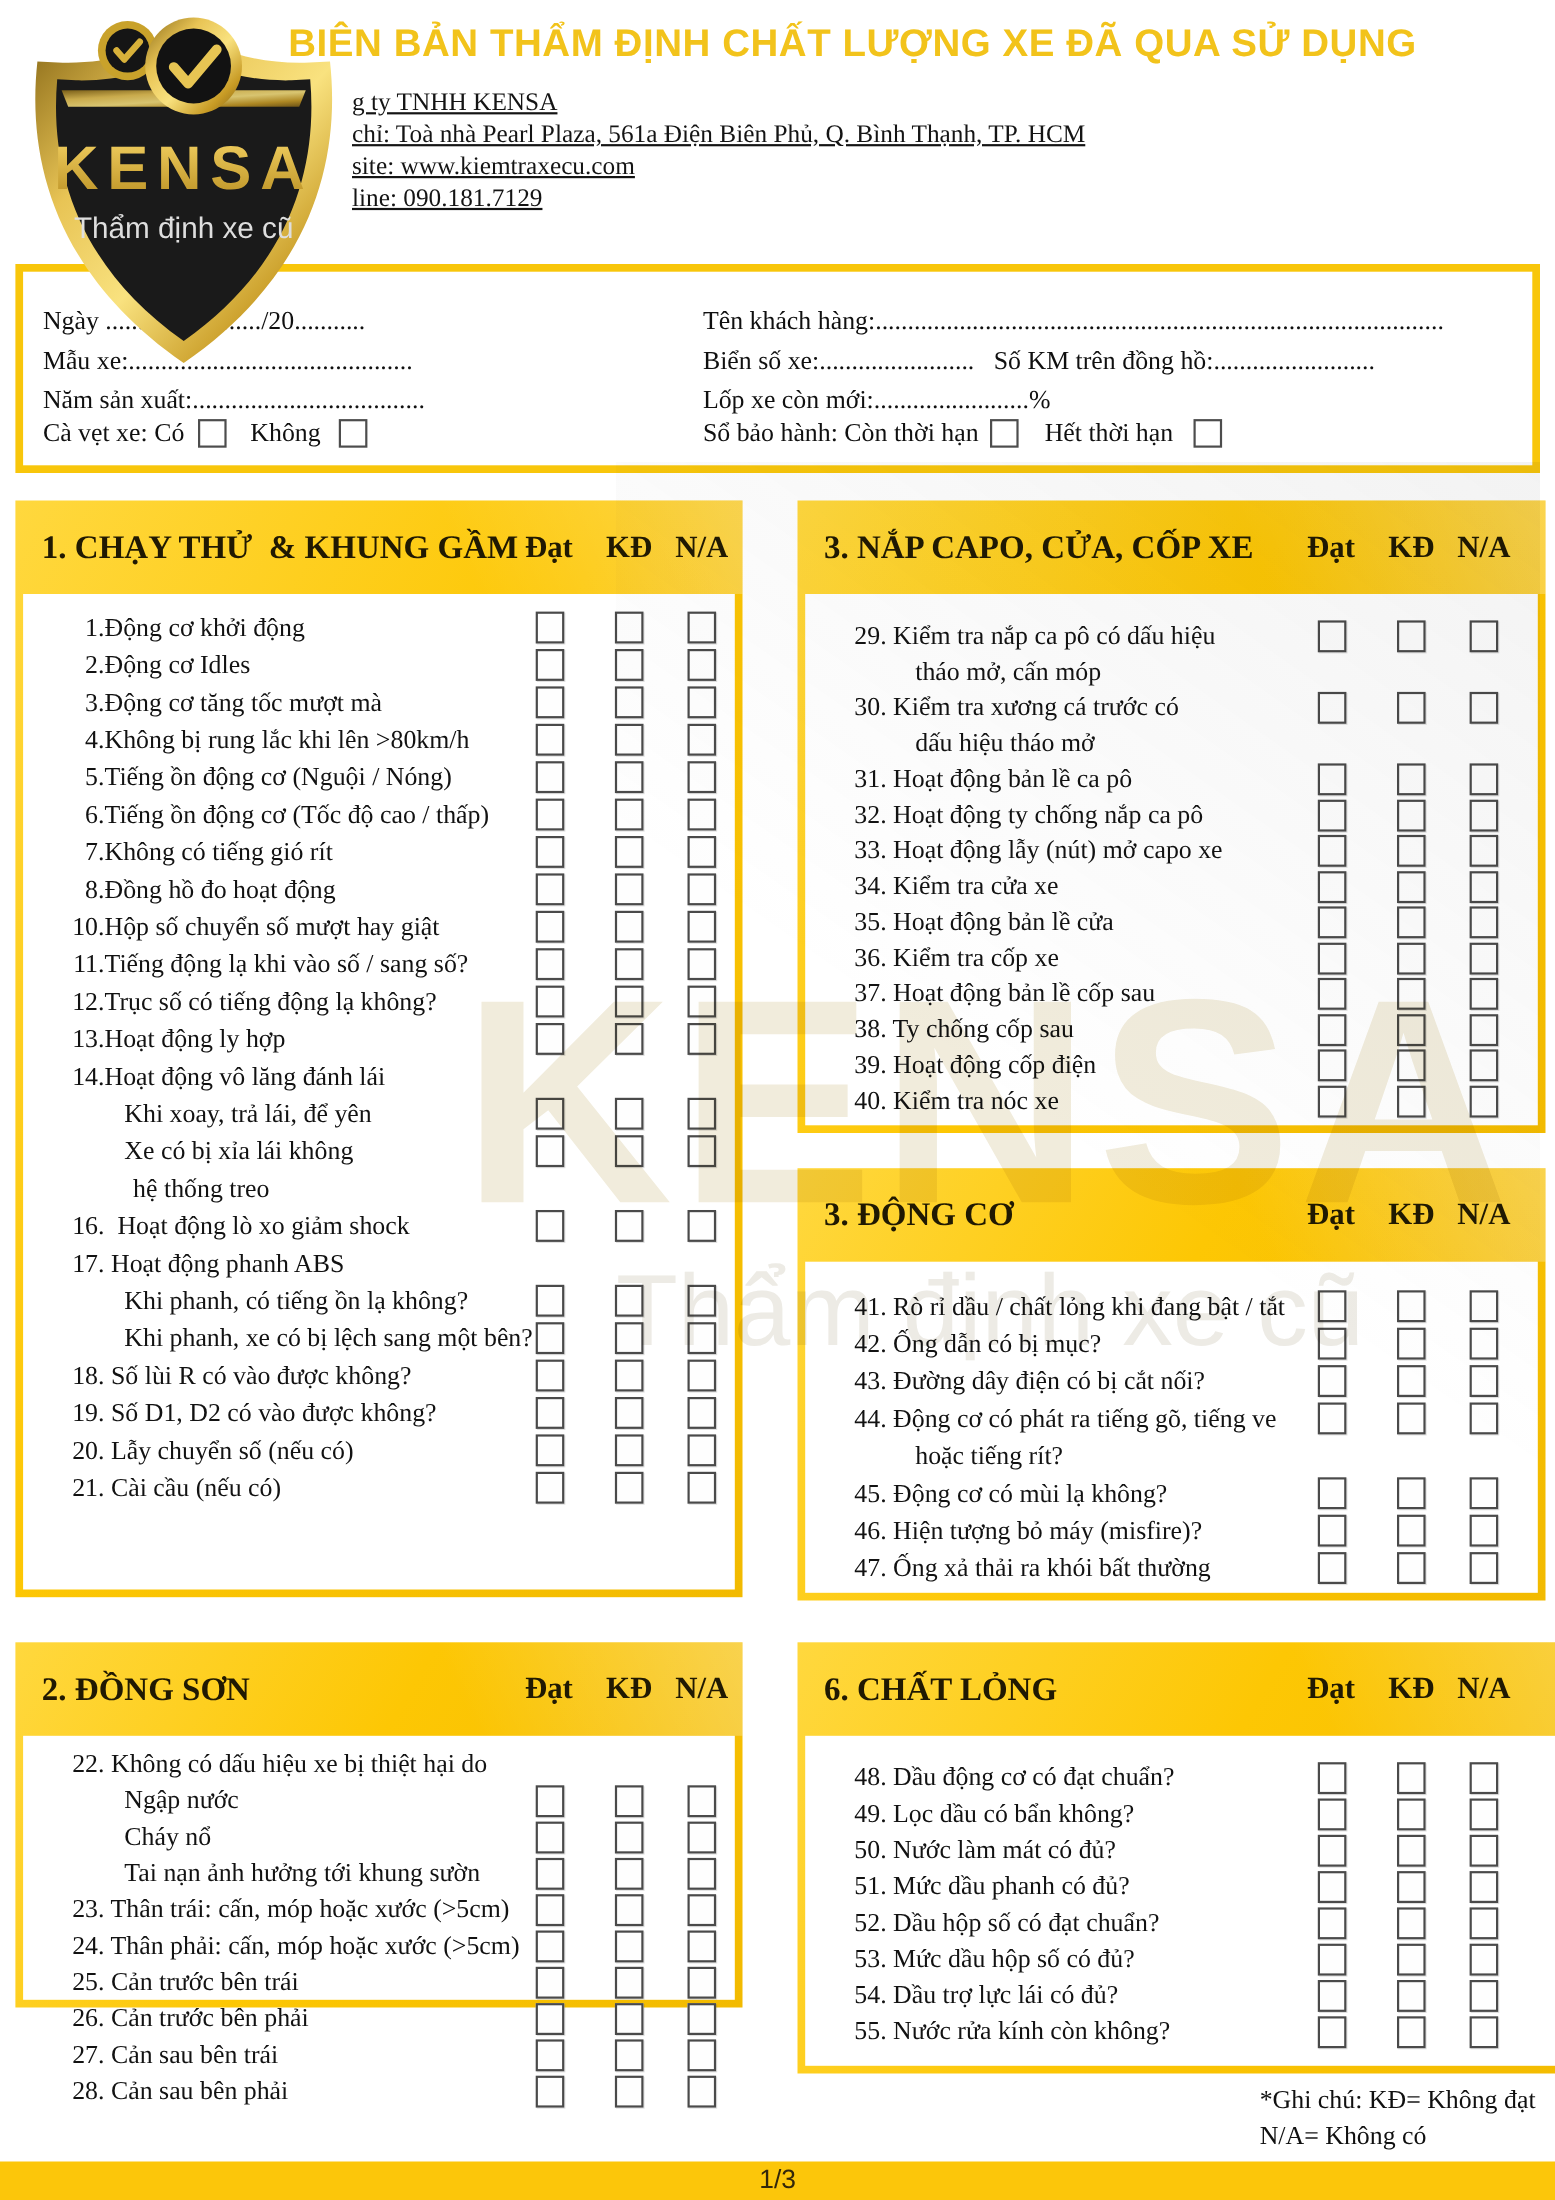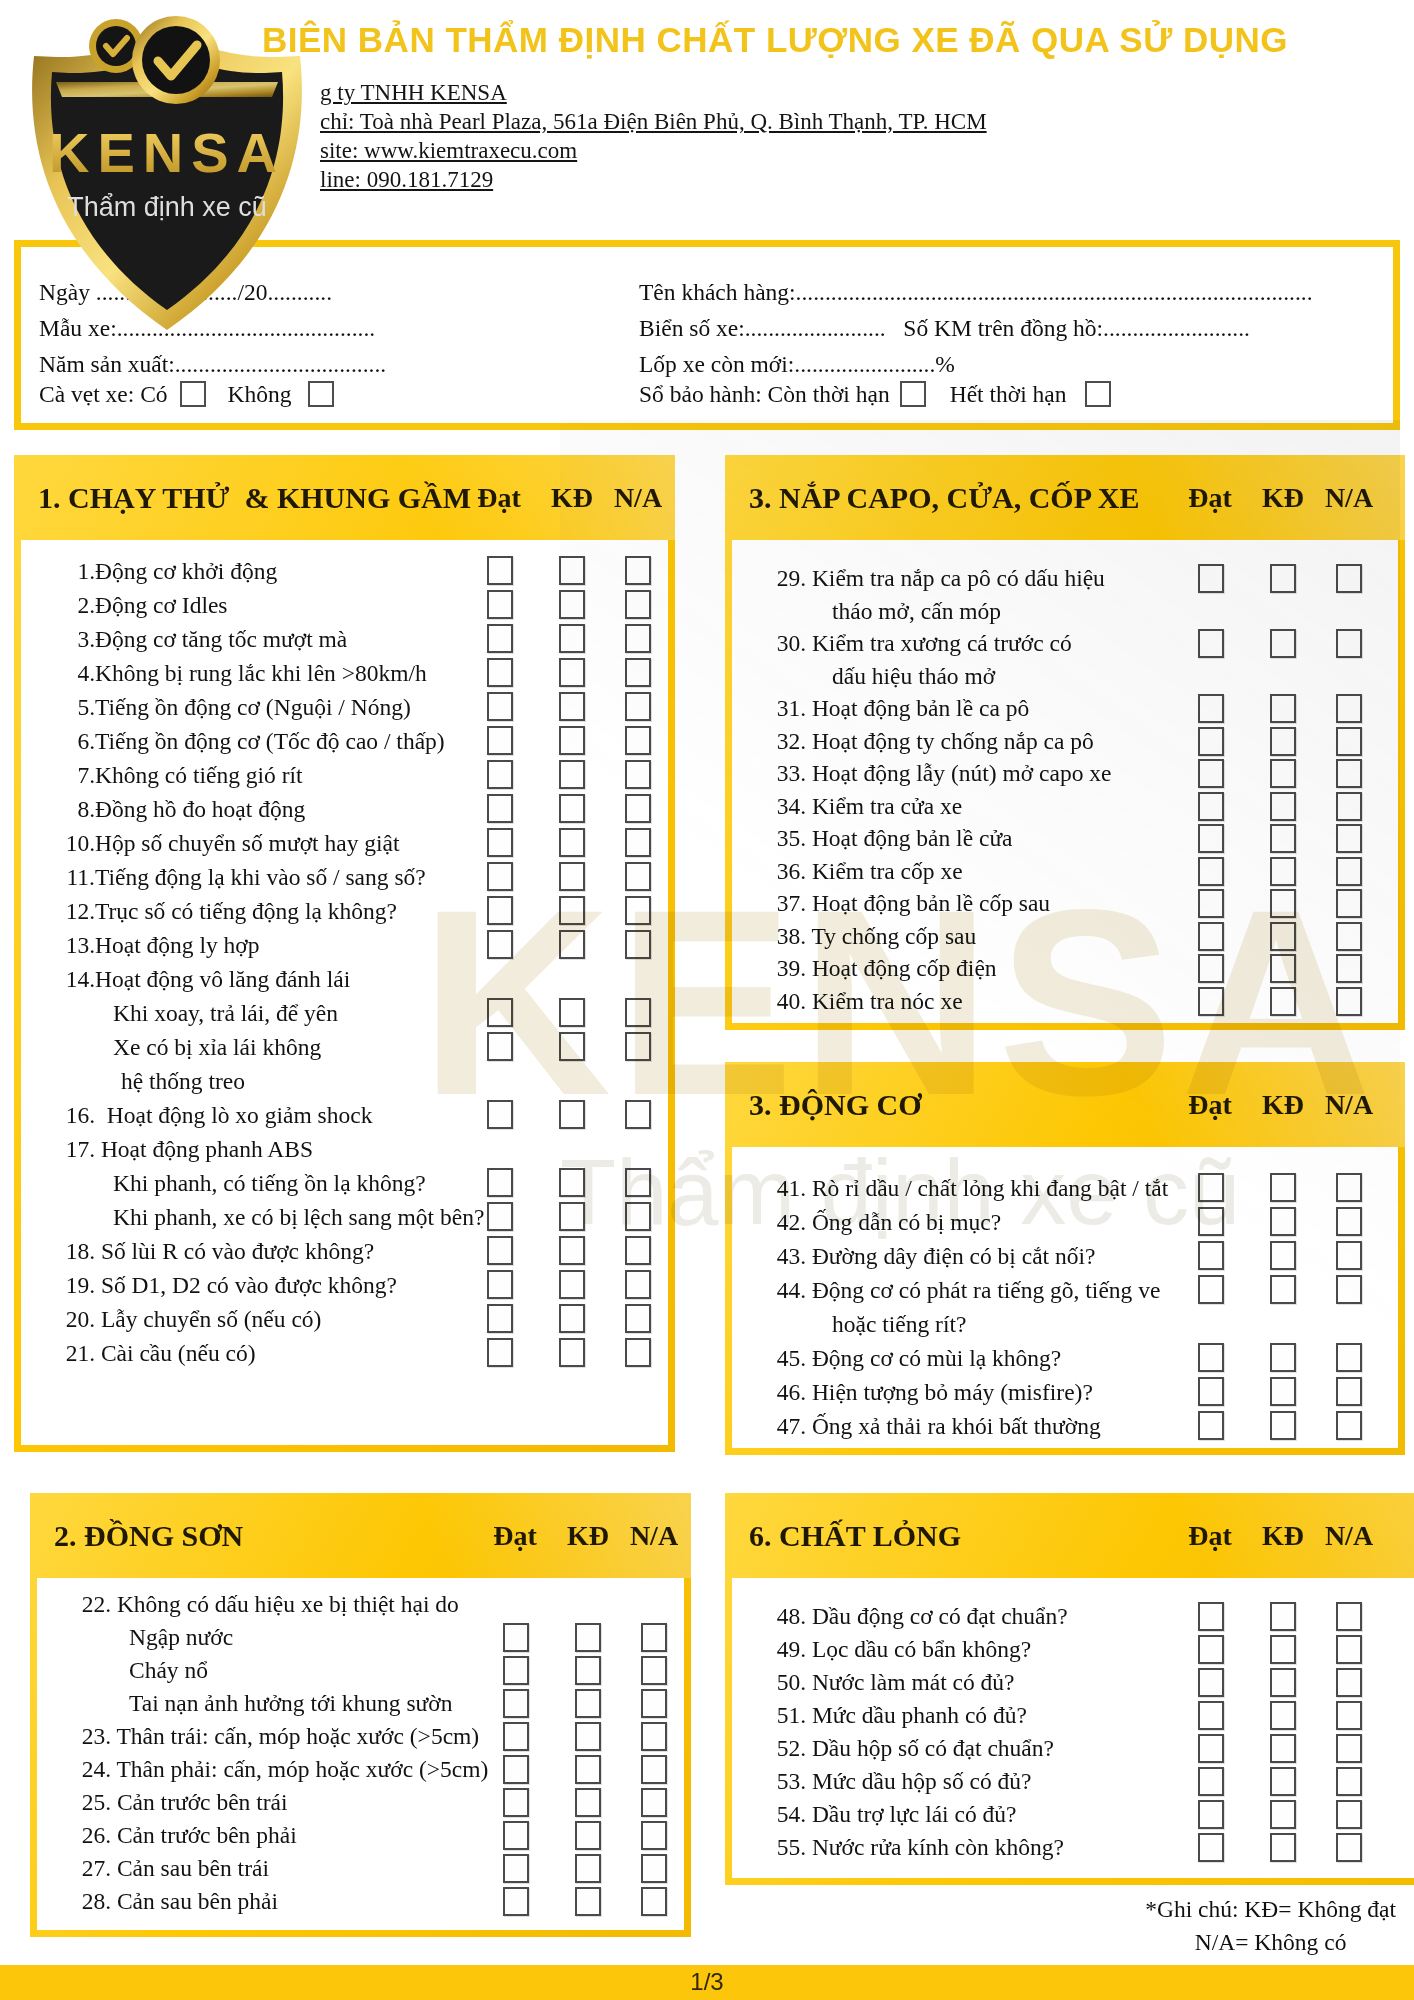--- a/index.html
+++ b/index.html
@@ -37,34 +37,34 @@
   .rows{position:absolute;left:7px;right:7px;top:85px;bottom:7px;background:#fff;box-sizing:border-box;}
   .row{position:relative;padding-left:30px;font-size:23.5px;white-space:pre-wrap;}
   .num{display:inline-block;width:44px;text-align:right;}
   .i1 .txt{padding-left:18px;margin-top:45px;}
   .i2 .txt{padding-left:26px;}
   .cb{position:absolute;top:2px;width:26px;height:29px;border:2px solid #4a4a4a;
       background:#fefefe;box-sizing:border-box;box-shadow:1px 1px 0 rgba(0,0,0,.12);}
   .c1{left:466px}.c2{left:538px}.c3{left:604px}
 
   .s1{left:14px;top:455px;width:661px;height:997px;}
-  .s2{left:30px;top:1493px;width:661px;height:444px;}
+  .s2{left:14px;top:1493px;width:661px;height:332px;}
   .s3{left:725px;top:455px;width:680px;height:575px;}
   .s4{left:725px;top:1062px;width:680px;height:393px;}
   .s6{left:725px;top:1493px;width:768px;height:392px;}
   .s1 .rows{padding-top:14px}.s2 .rows{padding-top:10px}.s3 .rows{padding-top:22px}
   .s4 .rows{padding-top:24px}.s6 .rows{padding-top:22px}
   .s1 .row{height:34px;line-height:34px}
   .s2 .row{height:33px;line-height:33px}
   .s3 .row{height:32.5px;line-height:32.5px}
   .s4 .row{height:34px;line-height:34px}
   .s6 .row{height:33px;line-height:33px}
 
   
-  .note{position:absolute;right:18px;top:1893px;text-align:center;
+  .note{position:absolute;right:18px;top:1893px;text-align:left;
     font-size:23.5px;line-height:33px;color:#101010;z-index:6;}
   .footerbar{position:absolute;left:0;top:1965px;width:1414px;height:35px;background:#FCC60A;
     font-family:"Liberation Sans",sans-serif;font-size:24px;color:#33270a;
     text-align:center;line-height:34px;z-index:6;}
 
   
   .watermark{position:absolute;inset:0;pointer-events:none;mix-blend-mode:multiply;z-index:40;}
   .wm-text{position:absolute;left:420px;top:850px;font-family:"Liberation Sans",sans-serif;
     font-weight:bold;font-size:265px;letter-spacing:6px;color:#f1ecdc;}
   .wm-tag{position:absolute;left:560px;top:1140px;font-family:"Liberation Sans",sans-serif;

